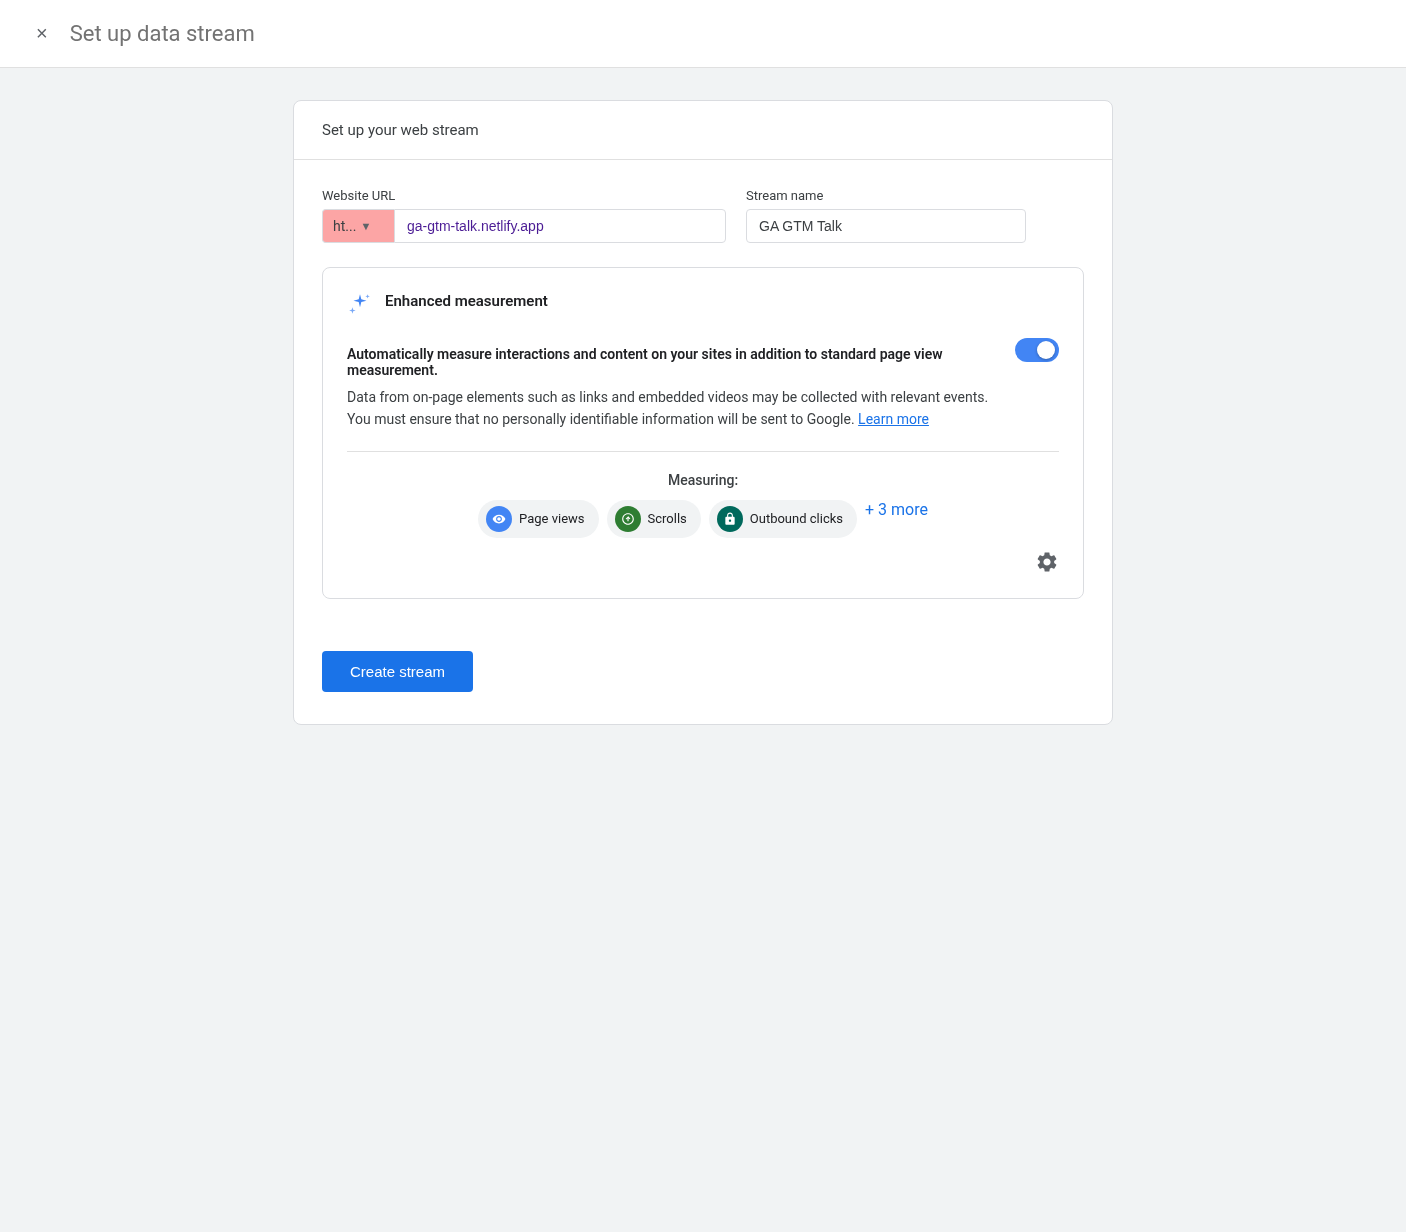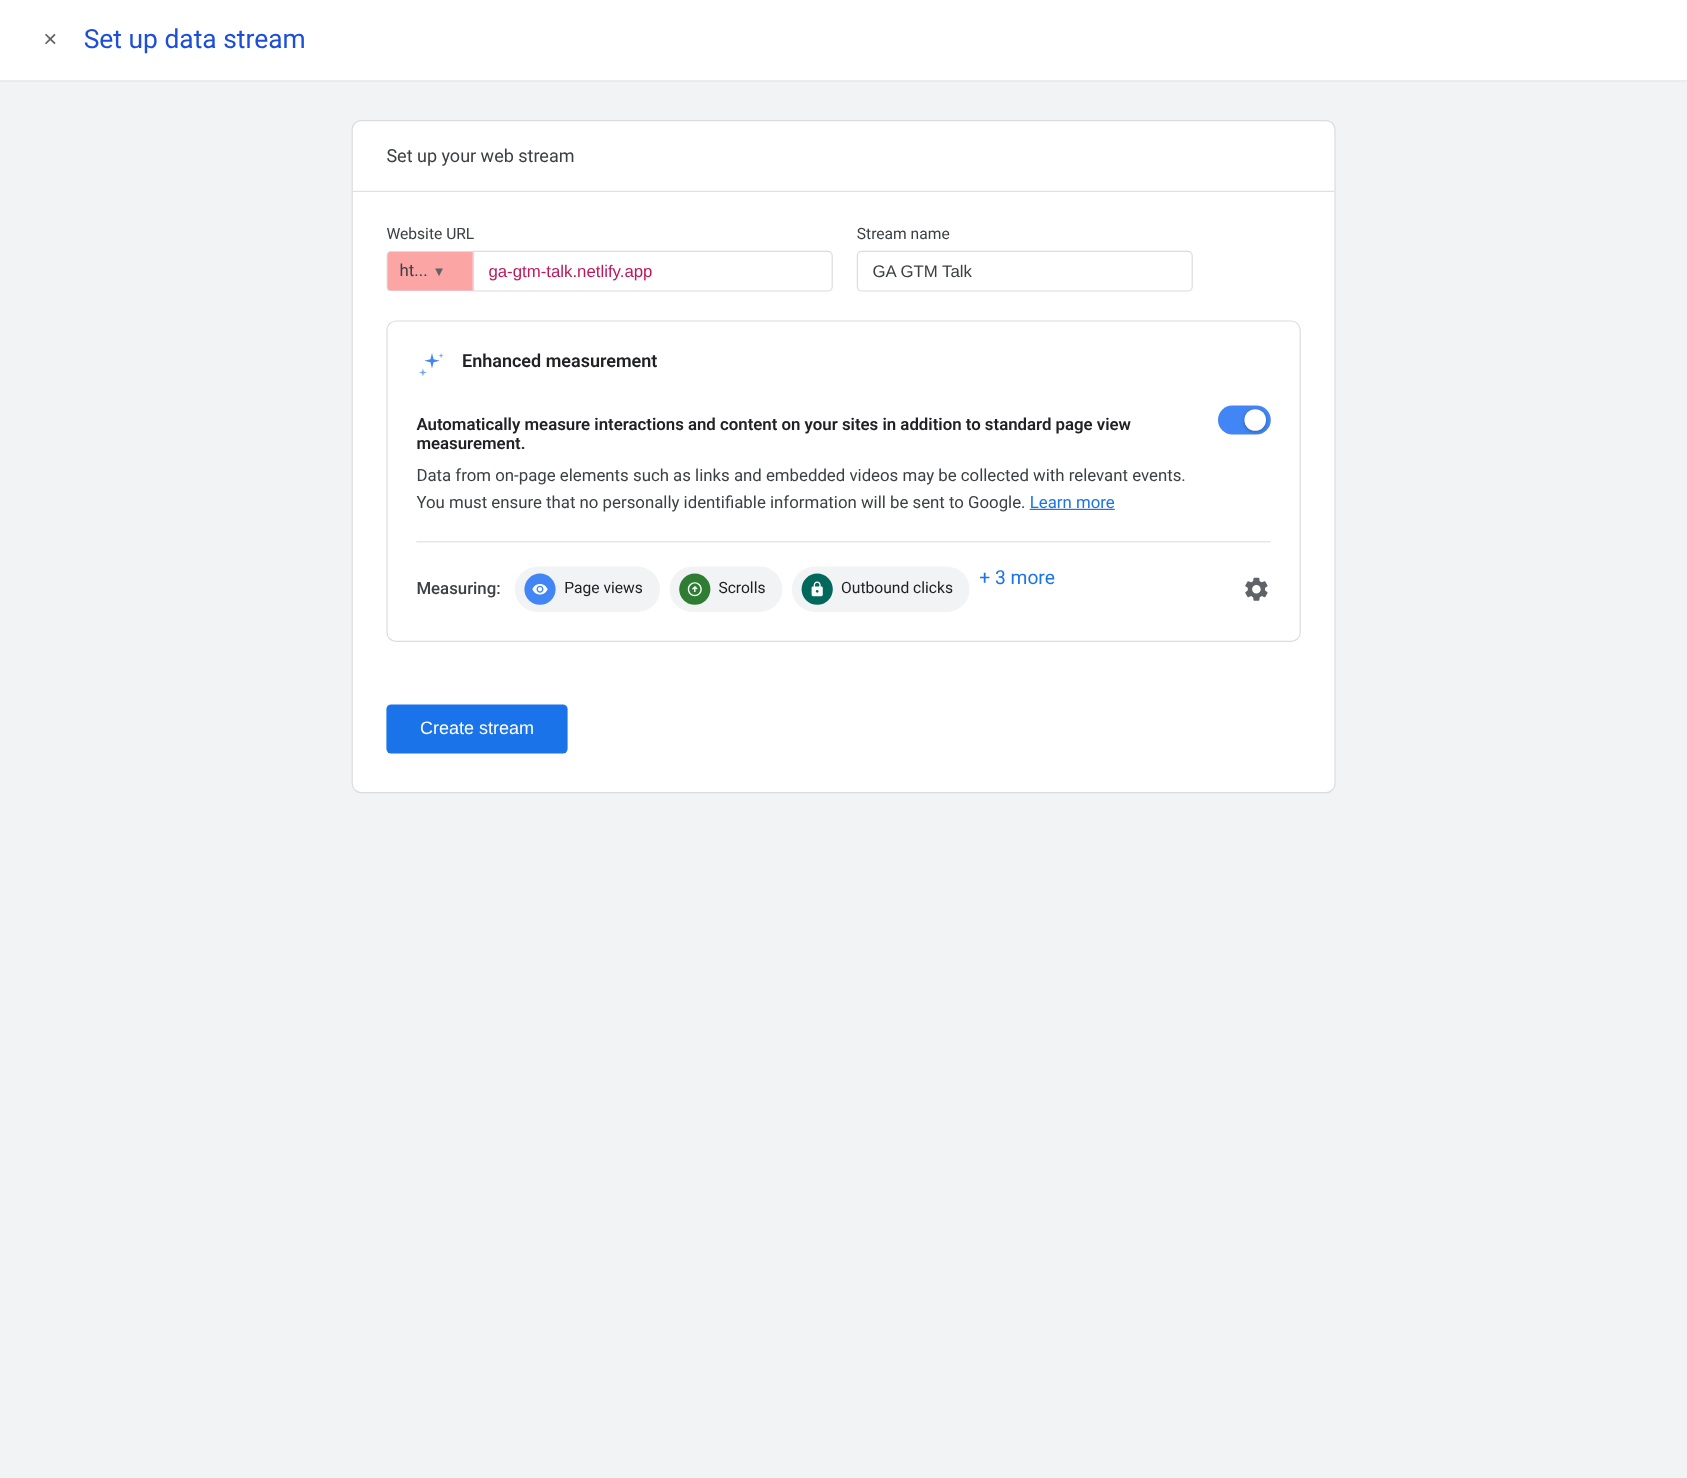--- a/index.html
+++ b/index.html
@@ -15,21 +15,21 @@
       background: #fff;
       display: flex;
       align-items: center;
       padding: 18px 32px;
       border-bottom: 1px solid #e0e0e0;
       gap: 18px;
     }
     .header-title {
       font-size: 22px;
       font-weight: 400;
-      color: #1d4ed8;
+      color: #737373;
     }
     .close-btn {
       cursor: pointer;
       display: flex;
       align-items: center;
       justify-content: center;
       color: #5f6368;
       font-size: 20px;
       background: none;
       border: none;
@@ -85,22 +85,22 @@
       display: flex;
       align-items: center;
       gap: 4px;
       min-width: 72px;
     }
     .url-input {
       border: 1px solid #dadce0;
       border-radius: 0 4px 4px 0;
       padding: 8px 12px;
       font-size: 14px;
-      color: #be185d;
-      width: 300px;
+      color: #4c1d95;
+      width: 332px;
       outline: none;
     }
     .stream-name-input {
       border: 1px solid #dadce0;
       border-radius: 4px;
       padding: 8px 12px;
       font-size: 14px;
       color: #3c4043;
       width: 280px;
       outline: none;
@@ -190,20 +190,21 @@
     }
     .divider {
       border: none;
       border-top: 1px solid #e0e0e0;
       margin: 20px 0;
     }
     .measuring-row {
       display: flex;
       align-items: center;
       gap: 12px;
+      flex-direction: column;
     }
     .measuring-label {
       font-size: 14px;
       color: #3c4043;
       font-weight: 500;
       flex-shrink: 0;
     }
     .measuring-chips {
       display: flex;
       flex-wrap: wrap;

